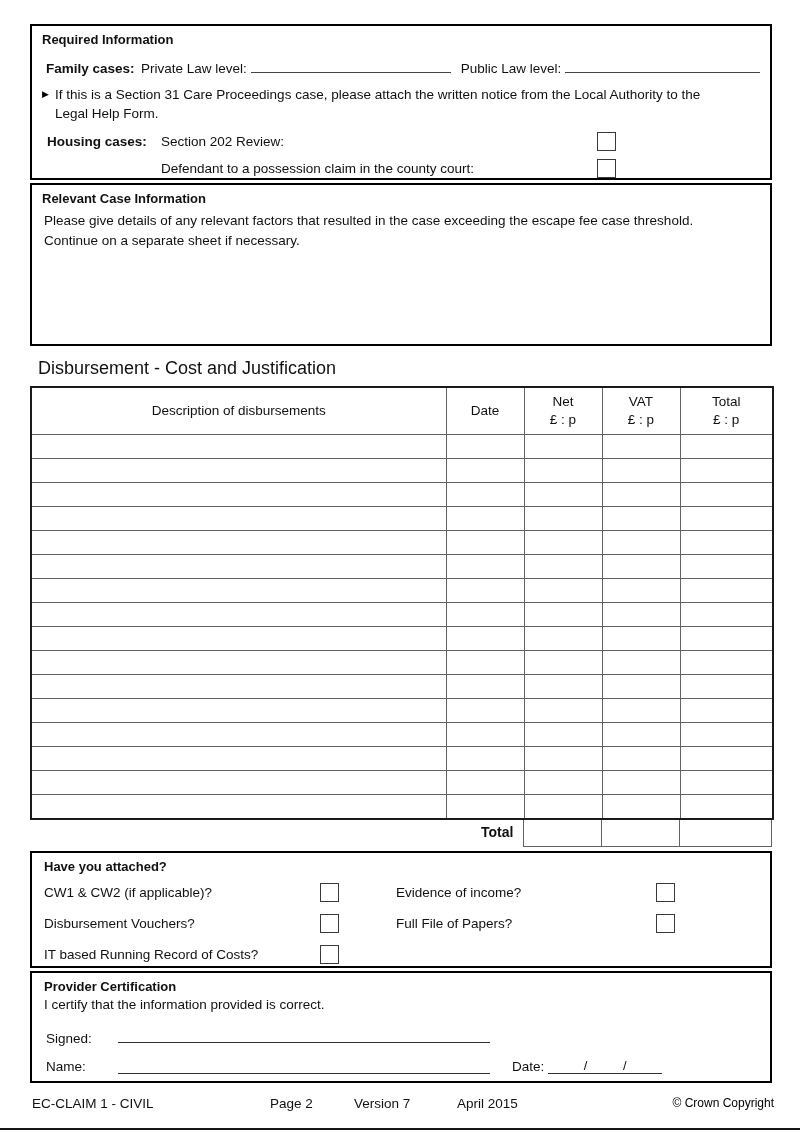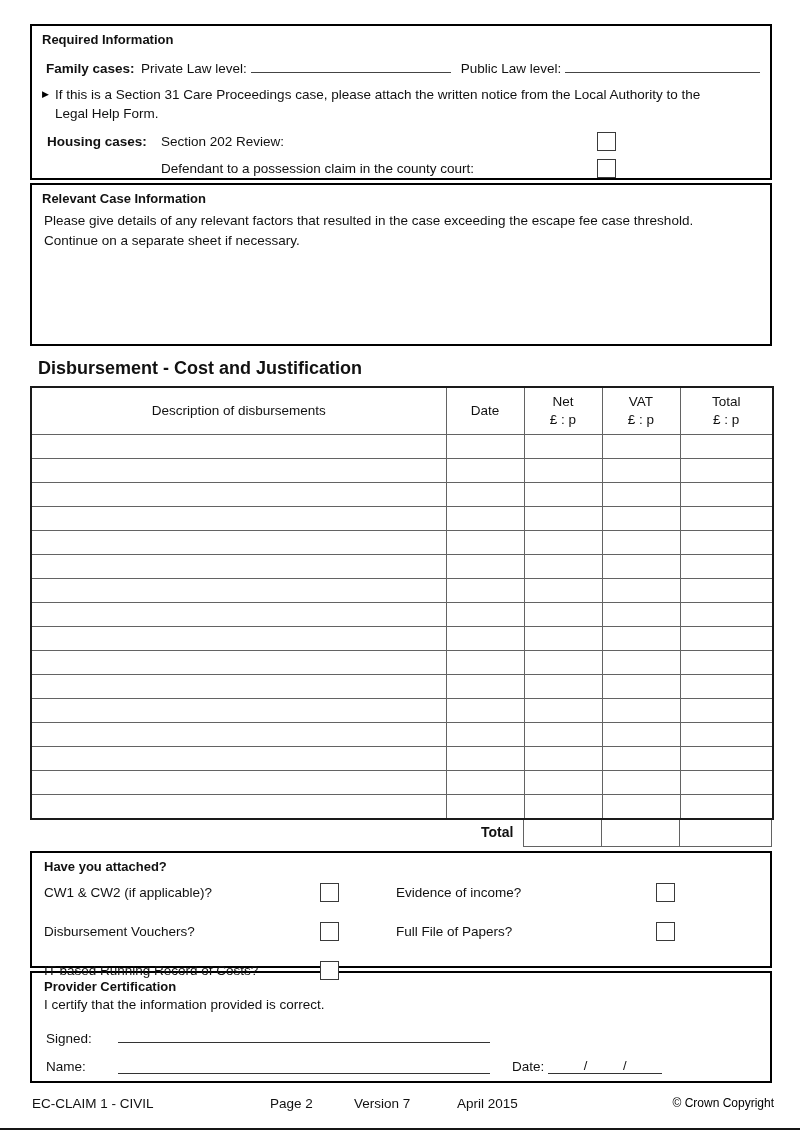--- a/index.html
+++ b/index.html
@@ -27,37 +27,37 @@
   .h-spacer{width:114px;flex:none}
   .h-text{width:436px;flex:none}
   .checkbox{width:17px;height:17px;border:1.5px solid #3a3a3a;background:#fff;flex:none}
 
   
   .rel-box{height:163px;margin-top:3px;padding:6px 12px 0 10px;display:flex;flex-direction:column}
   .rel-text{margin:5px 0 0 2px;line-height:1.45;max-width:706px}
   .rel-input{flex:1 1 auto}
 
   
-  .disb-title{font-size:18px;font-weight:bold;margin:12px 0 7px 8px}
+  .disb-title{font-size:18px;font-weight:normal;margin:12px 0 7px 8px}
   table.disb{border-collapse:collapse;table-layout:fixed;width:742px;border:2px solid #1a1a1a}
   .disb th,.disb td{border:1px solid #636363;padding:0 4px;font-weight:normal}
   .disb thead th{height:46px;text-align:center;line-height:1.3;font-size:13.5px}
   .disb tbody td{height:23px}
   .total-row{display:flex;width:742px}
   .total-label{width:494px;box-sizing:border-box;text-align:right;font-weight:bold;
                font-size:14px;padding:4px 10px 0 0}
   .total-cell{width:79px;height:27px;border:1px solid #636363;border-top:none;
               box-sizing:border-box;margin-left:-1px;background:#fff}
   .total-cell.c1{margin-left:0}
   .total-cell.c3{width:93px}
 
   
   .attach-box{margin-top:4px;height:117px;padding:6px 4px 0 12px}
   .attach-grid{display:grid;grid-template-columns:276px 76px 260px auto;
-               row-gap:20px;margin-top:9px;align-items:center}
+               row-gap:12px;margin-top:9px;align-items:center}
 
   
   .prov-box{margin-top:3px;height:112px;padding:6px 10px 13px 12px}
   .prov-statement{margin-top:3px}
   .sig-row{display:flex;align-items:baseline;margin:16px 0 0 2px}
   .sig-label{width:72px;flex:none}
   .sig-line{width:372px;border-bottom:1.6px solid #333;height:14px;flex:none}
   .name-row{display:flex;align-items:flex-end;margin:11px 0 0 2px}
   .date-label{margin-left:22px;flex:none}
   .date-line{width:114px;height:16px;border-bottom:1.6px solid #333;margin-left:4px;flex:none;

